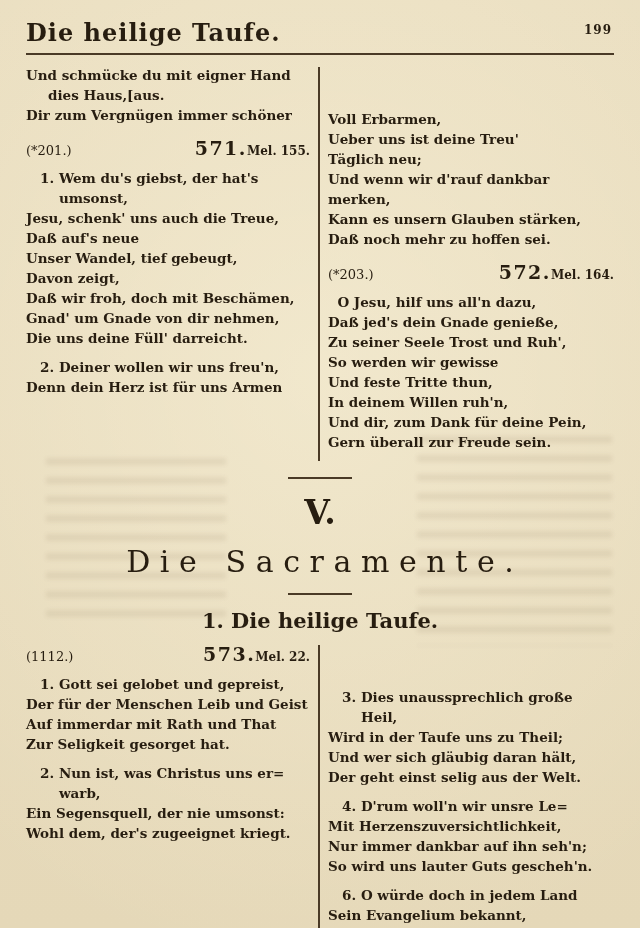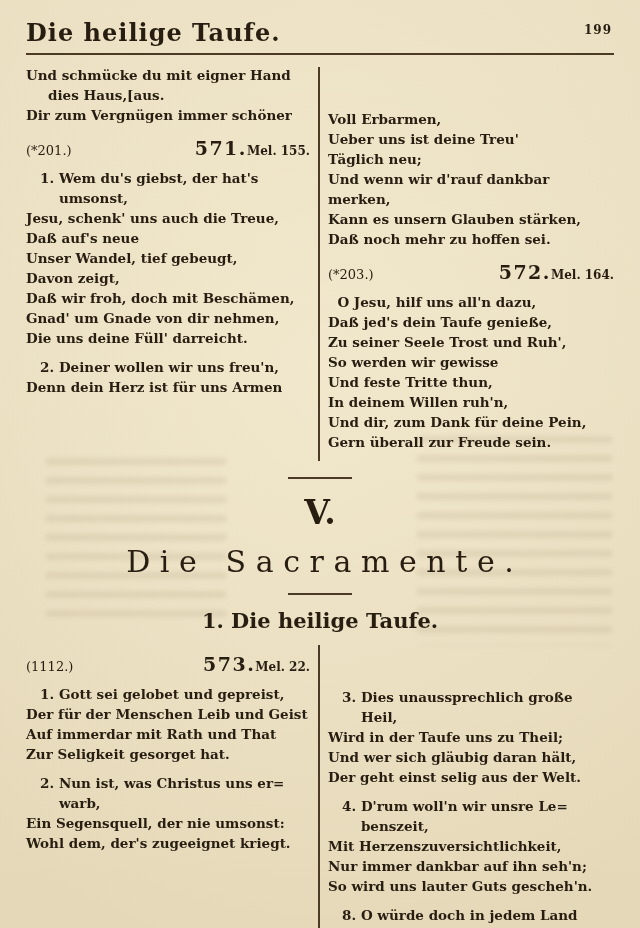--- a/index.html
+++ b/index.html
@@ -40,21 +40,21 @@
   .col { width: 284px; }
   .col.right { flex: 1; margin-top: 44px; }
   .vrule { width: 2px; background: #4a3a26; margin: 2px 8px 0 8px; align-self: stretch; }
 
   .line { font-size: 13.5px; font-weight: bold; line-height: 20px; white-space: pre-wrap; }
   .verse { margin-bottom: 9px; }
   .split { display: flex; justify-content: flex-start; }
   .indent-sm { padding-left: 22px; }
 
   .hymn-heading { display: flex; align-items: baseline; margin: 12px 0 9px; }
-  .hymn-heading.first { margin-top: 10px; }
+  .hymn-heading.first { margin-top: 0; }
   .ref { flex: 0 0 auto; font-size: 13px; font-weight: normal; }
   .num { flex: 1 1 auto; text-align: right; font-size: 19px; font-weight: bold; letter-spacing: 1.5px; }
   .mel { flex: 0 0 auto; font-size: 12px; font-weight: bold; }
 
   .section { flex: 0 0 auto; text-align: center; margin-top: 6px; position: relative; z-index: 1; }
   .small-rule { width: 64px; border-top: 2px solid #4a3a26; margin: 10px auto 0; }
   .numeral { font-size: 33px; font-weight: bold; margin-top: 14px; }
   .section-title {
     font-size: 30px; font-weight: normal;
     letter-spacing: 0.32em; padding-left: 0.32em;
@@ -121,21 +121,21 @@
           <div class="line">Daß noch mehr zu hoffen sei.</div>
         </div>
 
       <div class="hymn-heading">
         <span class="ref">(*203.)</span>
         <span class="num">572.</span>
         <span class="mel">Mel. 164.</span>
       </div>
       <div class="verse">
           <div class="line">  O Jesu, hilf uns all'n dazu,</div>
-          <div class="line">Daß jed's dein Taufe genieße,</div>
+          <div class="line">Daß jed's dein Gnade genieße,</div>
           <div class="line">Zu seiner Seele Trost und Ruh',</div>
           <div class="line">So werden wir gewisse</div>
           <div class="line">Und feste Tritte thun,</div>
           <div class="line">In deinem Willen ruh'n,</div>
           <div class="line">Und dir, zum Dank für deine Pein,</div>
           <div class="line">Gern überall zur Freude sein.</div>
         </div>
     </div>
   </div>
 
@@ -173,24 +173,23 @@
     <div class="col right">
       <div class="verse">
           <div class="line">   3. Dies unaussprechlich große</div>
           <div class="line">       Heil,</div>
           <div class="line">Wird in der Taufe uns zu Theil;</div>
           <div class="line">Und wer sich gläubig daran hält,</div>
           <div class="line">Der geht einst selig aus der Welt.</div>
         </div>
       <div class="verse">
           <div class="line">   4. D'rum woll'n wir unsre Le=</div>
-          <div class="line">       benszeit,</div>
           <div class="line">Mit Herzenszuversichtlichkeit,</div>
           <div class="line">Nur immer dankbar auf ihn seh'n;</div>
           <div class="line">So wird uns lauter Guts gescheh'n.</div>
         </div>
       <div class="verse">
-          <div class="line">   8. O würde doch in jedem Land</div>
+          <div class="line">   6. O würde doch in jedem Land</div>
           <div class="line">Sein Evangelium bekannt,</div>
         </div>
     </div>
   </div>
 </div>
 
 </body></html>

